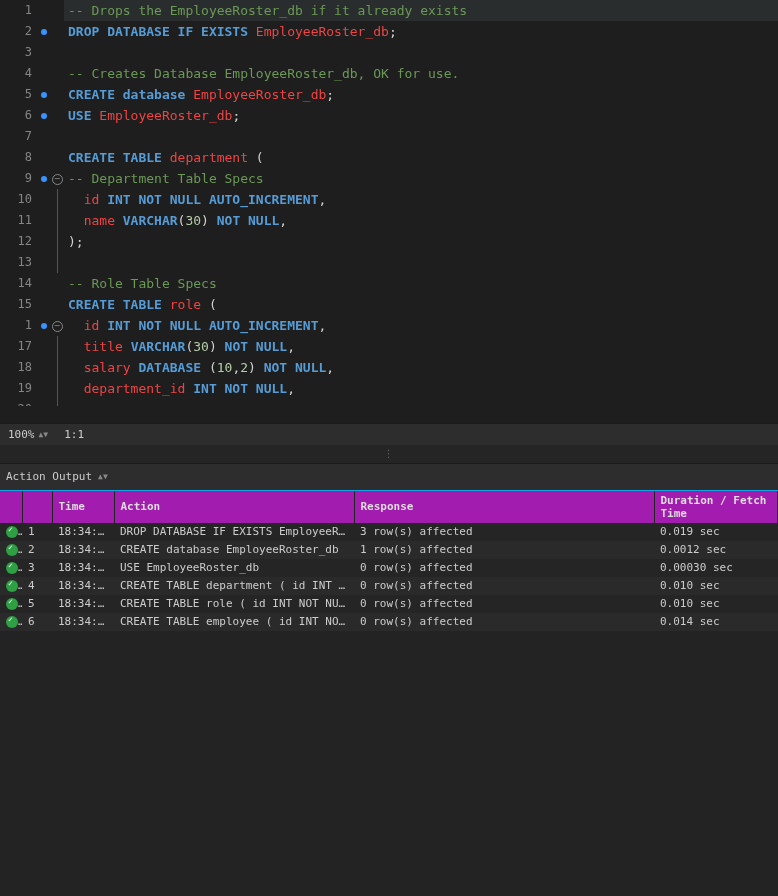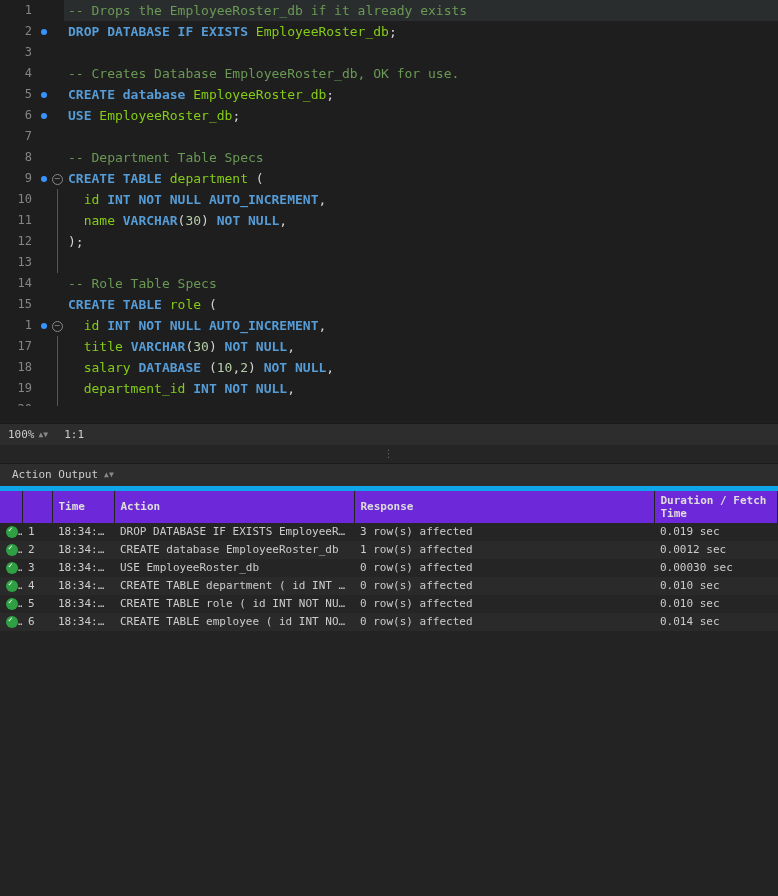--- a/index.html
+++ b/index.html
@@ -101,21 +101,21 @@
     padding-left: 4px;
   }
   .code-line.hl {
     background: #2a2d2e;
   }
   .tk-comment { color: #6a9955; }
   .tk-keyword { color: #569cd6; font-weight: bold; }
   .tk-type { color: #569cd6; font-weight: bold;}
   .tk-num { color: #b5cea8; }
   .tk-punc { color: #d4d4d4; }
-  .tk-ident { color: #84cc16; }
+  .tk-ident { color: #ef4444; }
   .status-bar {
     height: 22px;
     background: #2d2d2d;
     display: flex;
     align-items: center;
     font-size: 11px;
     color: #ccc;
     padding: 0 8px;
     gap: 16px;
     border-top: 1px solid #1a1a1a;
@@ -133,34 +133,34 @@
     font-size: 10px;
     letter-spacing: 1px;
   }
   .output-header {
     height: 28px;
     background: #2d2d2d;
     display: flex;
     align-items: center;
     font-size: 11px;
     color: #ccc;
-    padding: 0 12px;
+    padding: 0 6px;
     gap: 6px;
     border-top: 1px solid #1a1a1a;
-    border-bottom: 5px solid #0ea5e9;
+    border-bottom: 1px solid #0ea5e9;
   }
   .output-table {
     flex: 1;
     background: #232323;
     font-size: 11px;
     overflow: hidden;
   }
   .tbl { width: 100%; border-collapse: collapse; table-layout: fixed; }
   .tbl th {
-    background: #6d28d9;
+    background: #a21caf;
     color: #ddd;
     text-align: left;
     padding: 3px 6px;
     font-weight: bold;
     border-right: 1px solid #222;
     font-size: 11px;
     height: 20px;
     margin-left: 48px;
   }
   .tbl td {
@@ -284,22 +284,22 @@
         </div>
       </div>
     <div class="code-col" id="code">
         <div class="code-line hl"><span class="tk-comment">-- Drops the EmployeeRoster_db if it already exists</span></div>
         <div class="code-line"><span class="tk-keyword">DROP DATABASE IF EXISTS</span><span> </span><span class="tk-ident">EmployeeRoster_db</span><span class="tk-punc">;</span></div>
         <div class="code-line"></div>
         <div class="code-line"><span class="tk-comment">-- Creates Database EmployeeRoster_db, OK for use.</span></div>
         <div class="code-line"><span class="tk-keyword">CREATE database</span><span> </span><span class="tk-ident">EmployeeRoster_db</span><span class="tk-punc">;</span></div>
         <div class="code-line"><span class="tk-keyword">USE</span><span> </span><span class="tk-ident">EmployeeRoster_db</span><span class="tk-punc">;</span></div>
         <div class="code-line"></div>
+        <div class="code-line"><span class="tk-keyword">CREATE TABLE</span><span> </span><span class="tk-ident">department</span><span> </span><span class="tk-punc">(</span></div>
         <div class="code-line"><span class="tk-comment">-- Department Table Specs</span></div>
-        <div class="code-line"><span class="tk-keyword">CREATE TABLE</span><span> </span><span class="tk-ident">department</span><span> </span><span class="tk-punc">(</span></div>
         <div class="code-line"><span>  </span><span class="tk-ident">id</span><span> </span><span class="tk-type">INT NOT NULL AUTO_INCREMENT</span><span class="tk-punc">,</span></div>
         <div class="code-line"><span>  </span><span class="tk-ident">name</span><span> </span><span class="tk-type">VARCHAR</span><span class="tk-punc">(</span><span class="tk-num">30</span><span class="tk-punc">)</span><span> </span><span class="tk-type">NOT NULL</span><span class="tk-punc">,</span></div>
         <div class="code-line"><span class="tk-punc">);</span></div>
         <div class="code-line"></div>
         <div class="code-line"><span class="tk-comment">-- Role Table Specs</span></div>
         <div class="code-line"><span class="tk-keyword">CREATE TABLE</span><span> </span><span class="tk-ident">role</span><span> </span><span class="tk-punc">(</span></div>
         <div class="code-line"><span>  </span><span class="tk-ident">id</span><span> </span><span class="tk-type">INT NOT NULL AUTO_INCREMENT</span><span class="tk-punc">,</span></div>
         <div class="code-line"><span>  </span><span class="tk-ident">title</span><span> </span><span class="tk-type">VARCHAR</span><span class="tk-punc">(</span><span class="tk-num">30</span><span class="tk-punc">)</span><span> </span><span class="tk-type">NOT NULL</span><span class="tk-punc">,</span></div>
         <div class="code-line"><span>  </span><span class="tk-ident">salary</span><span> </span><span class="tk-type">DATABASE</span><span> </span><span class="tk-punc">(</span><span class="tk-num">10</span><span class="tk-punc">,</span><span class="tk-num">2</span><span class="tk-punc">)</span><span> </span><span class="tk-type">NOT NULL</span><span class="tk-punc">,</span></div>
         <div class="code-line"><span>  </span><span class="tk-ident">department_id</span><span> </span><span class="tk-type">INT NOT NULL</span><span class="tk-punc">,</span></div>

